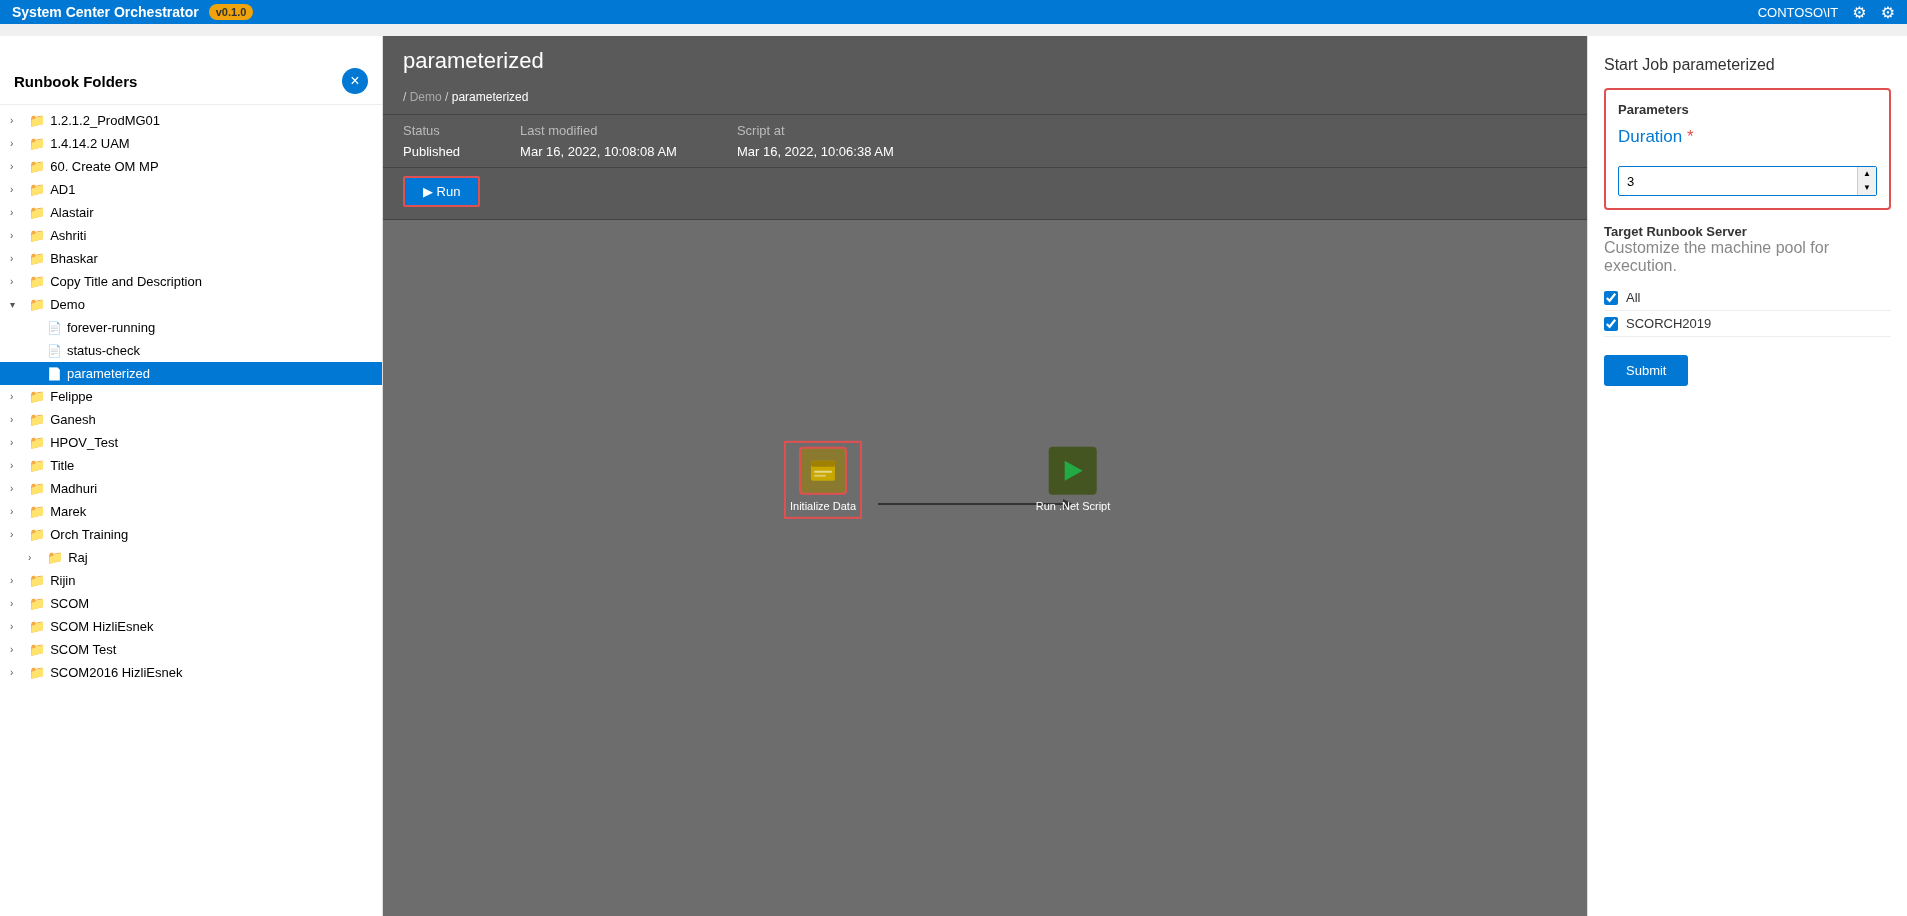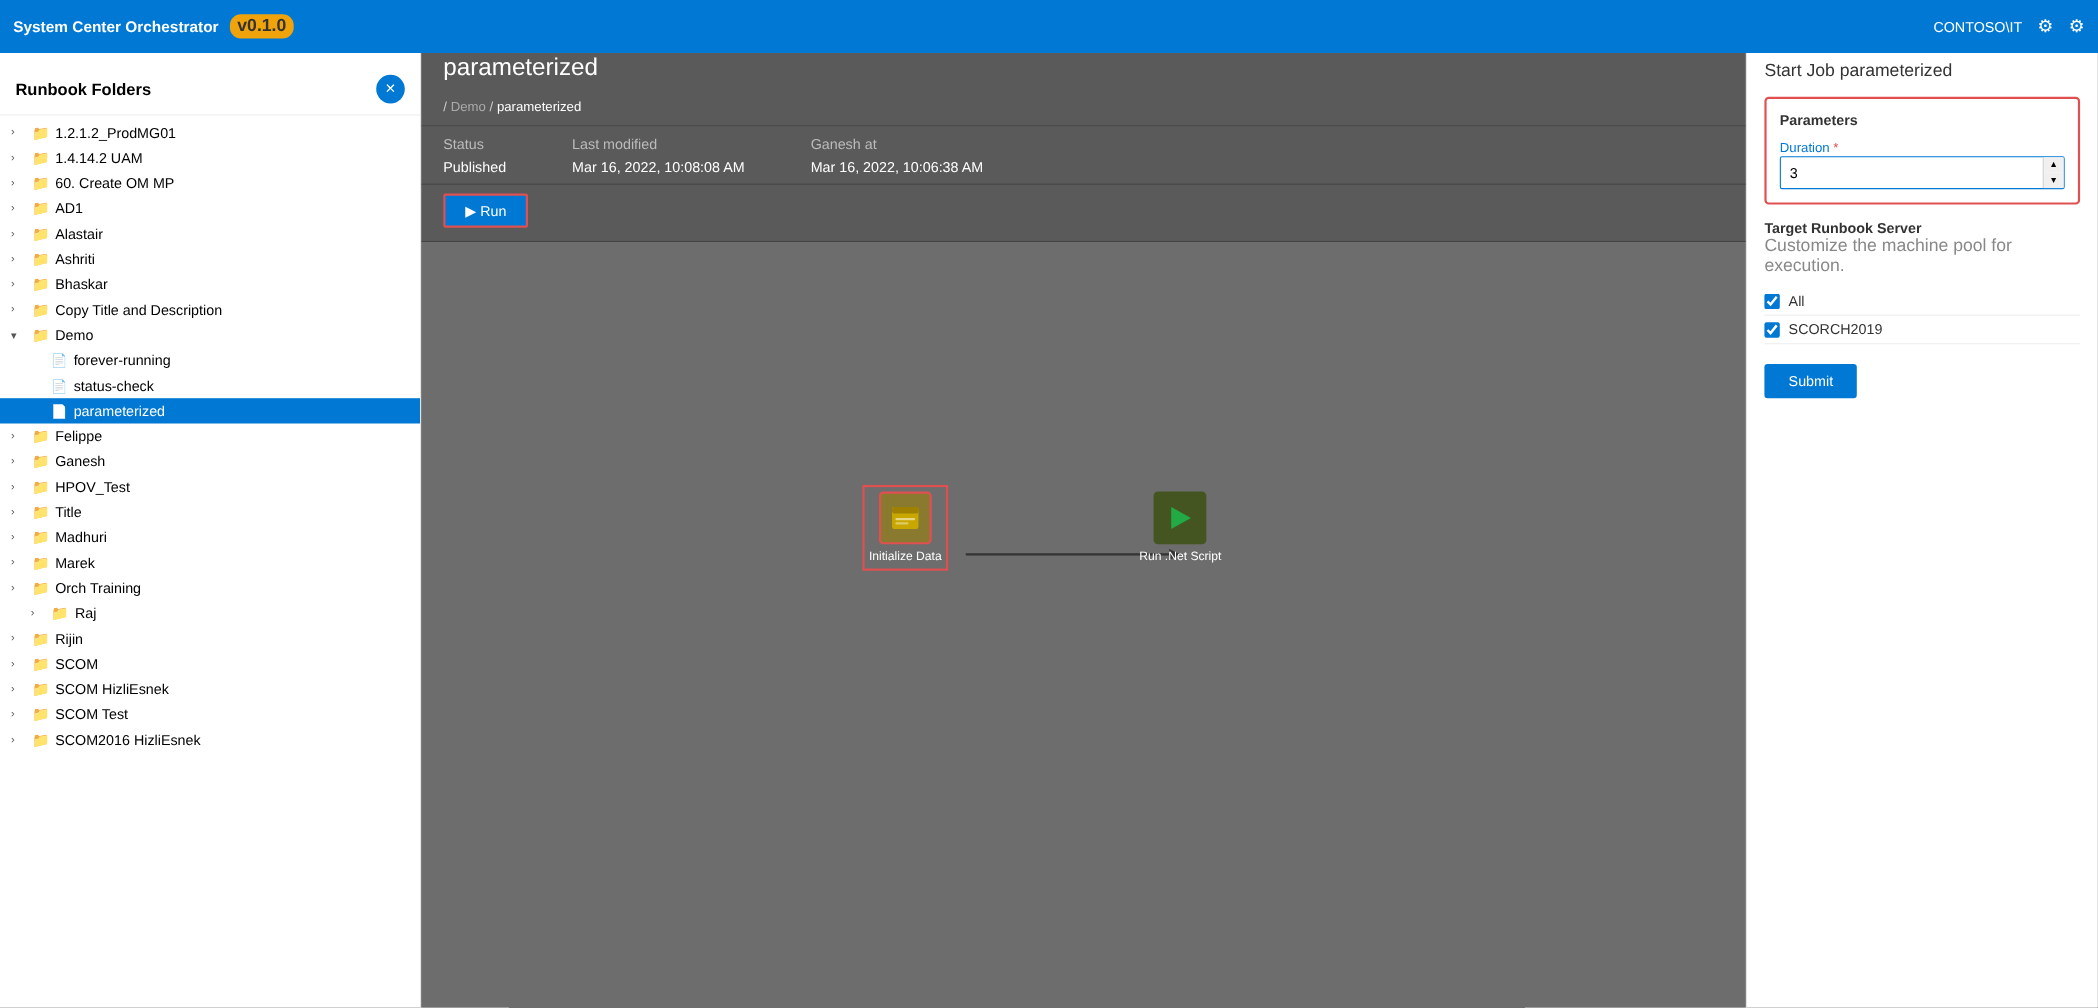--- a/index.html
+++ b/index.html
@@ -2,33 +2,33 @@
 <html><head>
   <meta charset="utf-8">
   <style>
     * { box-sizing: border-box; margin: 0; padding: 0; }
     body { font-family: 'Segoe UI', Arial, sans-serif; font-size: 13px; background: #f0f0f0; overflow: hidden; }
 
     
     #topbar {
       background: #0078d4;
       color: white;
-      height: 48px;
+      height: 24px;
       display: flex;
       align-items: center;
       padding: 0 12px;
       justify-content: space-between;
       position: fixed; top: 0; left: 0; right: 0; z-index: 100;
     }
     #topbar .left { display: flex; align-items: center; gap: 10px; }
     #topbar .app-title { font-weight: 600; font-size: 14px; }
     #topbar .version-badge {
       background: #f0a30a;
       color: #333;
-      font-size: 16px;
+      font-size: 11px;
       font-weight: bold;
       padding: 2px 7px;
       border-radius: 10px;
     }
     #topbar .right { display: flex; align-items: center; gap: 14px; }
     #topbar .user-label { font-size: 13px; }
     #topbar .icon-btn { color: white; font-size: 16px; cursor: pointer; }
 
     
     #layout {
@@ -202,23 +202,23 @@
       border-radius: 4px;
       padding: 12px;
     }
     .params-section .section-label {
       font-size: 13px;
       font-weight: 700;
       color: #333;
       margin-bottom: 10px;
     }
     .field-label {
-      font-size: 12px;
+      font-size: 17px;
       color: #0078d4;
-      margin-bottom: 1px;
+      margin-bottom: 19px;
     }
     .field-label .required { color: #e05050; }
     .field-input {
       display: flex;
       align-items: center;
       border: 1px solid #0078d4;
       border-radius: 2px;
       background: white;
     }
     .field-input input {
@@ -438,21 +438,21 @@
     <div id="main-meta">
       <div class="meta-group">
         <span class="meta-label">Status</span>
         <span class="meta-value">Published</span>
       </div>
       <div class="meta-group">
         <span class="meta-label">Last modified</span>
         <span class="meta-value">Mar 16, 2022, 10:08:08 AM</span>
       </div>
       <div class="meta-group">
-        <span class="meta-label">Ganesh at</span>
+        <span class="meta-label">Script at</span>
         <span class="meta-value">Mar 16, 2022, 10:06:38 AM</span>
       </div>
     </div>
     <div id="run-bar">
       <button id="run-button">▶ Run</button>
     </div>
     <div id="canvas-area">
       <svg id="wf-arrow">
 
       <line x1="495" y1="284" x2="680" y2="284" stroke="#333" stroke-width="2"></line>

